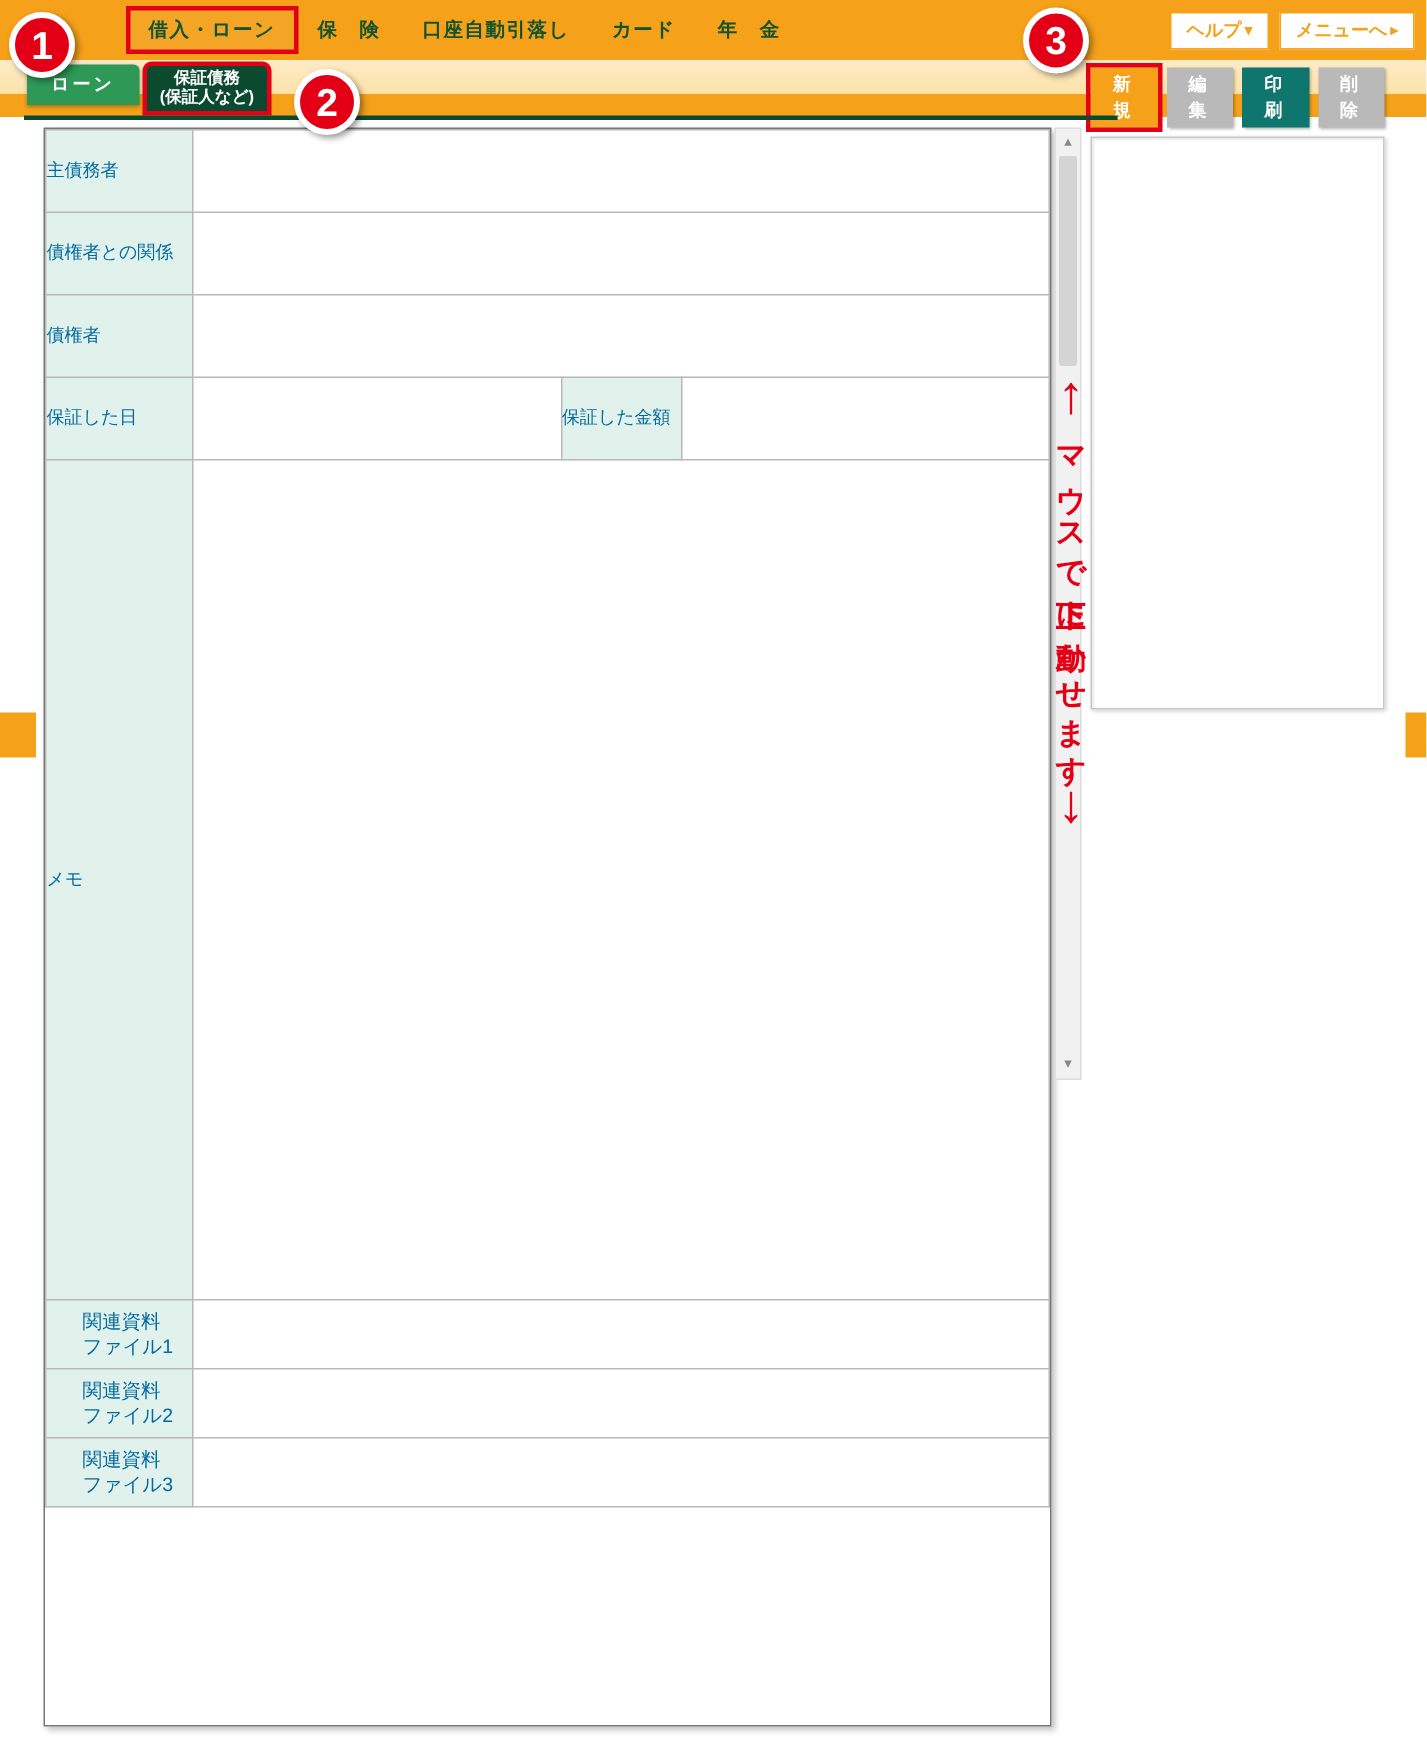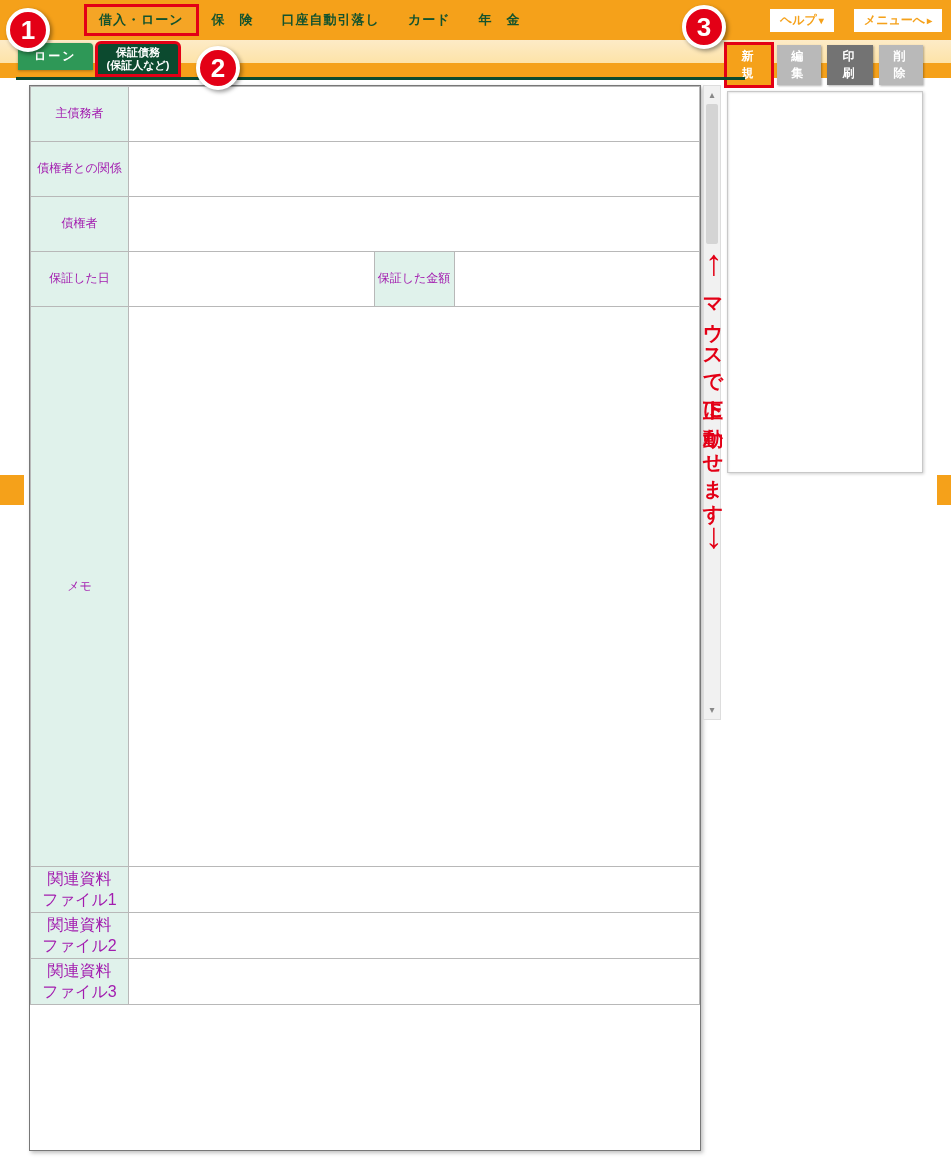--- a/index.html
+++ b/index.html
@@ -28,21 +28,21 @@
     letter-spacing: 1px;
   }
   .nav-item.active {
     outline: 3px solid #e30016;
     outline-offset: -2px;
     background: rgba(255,255,255,0.05);
   }
   .nav-right {
     margin-left: auto;
     display: flex;
-    gap: 18px;
+    gap: 7px;
     align-items: flex-end;
   }
   .help-btn, .menu-btn {
     background: #fff;
     color: #f5a11a;
     font-weight: bold;
     border: 1px solid #f5a11a;
     padding: 3px 10px;
     cursor: pointer;
     font-size: 12px;
@@ -105,21 +105,21 @@
     font-weight: bold;
     padding: 3px 10px;
     cursor: pointer;
     letter-spacing: 3px;
     font-size: 12px;
     border: none;
     box-shadow: 1px 1px 2px rgba(0,0,0,0.3);
   }
   .act-new { background: #f5a11a; outline: 3px solid #e30016; outline-offset: 0; }
   .act-disabled { background: #b9b9b9; }
-  .act-print { background: #737373; font-family: Liberation Mono, monospace; }
+  .act-print { background: #0f766e; }
   .list-box {
     background: #fff;
     border: 1px solid #c8c8c8;
     height: 382px;
     box-shadow: inset 1px 1px 2px rgba(0,0,0,0.1), 1px 1px 3px rgba(0,0,0,0.2);
   }
 
   .content-area {
     position: absolute;
     left: 29px;
@@ -135,34 +135,34 @@
     border-collapse: collapse;
     table-layout: fixed;
   }
   .form-table td {
     border: 1px solid #b8b8b8;
     padding: 0;
     vertical-align: middle;
   }
   .label-cell {
     background: #e0f2eb;
-    color: #a21caf;
-    text-align: center;
+    color: #0369a1;
+    text-align: left;
     font-size: 12px;
     width: 98px;
     height: 55px;
     line-height: 1.3;
     margin-top: 47px;
   }
   .label-cell.mid { width: 80px; }
   .value-cell {
     background: #fff;
   }
   .memo-row .label-cell { height: 560px; }
-  .file-row .label-cell { height: 46px; font-size: 16px; }
+  .file-row .label-cell { height: 46px; font-size: 13px; padding-left: 24px; }
 
   .scroll-track {
     position: absolute;
     left: 703px;
     top: 85px;
     width: 18px;
     height: 635px;
     background: #f1f1f1;
     border: 1px solid #ddd;
   }

